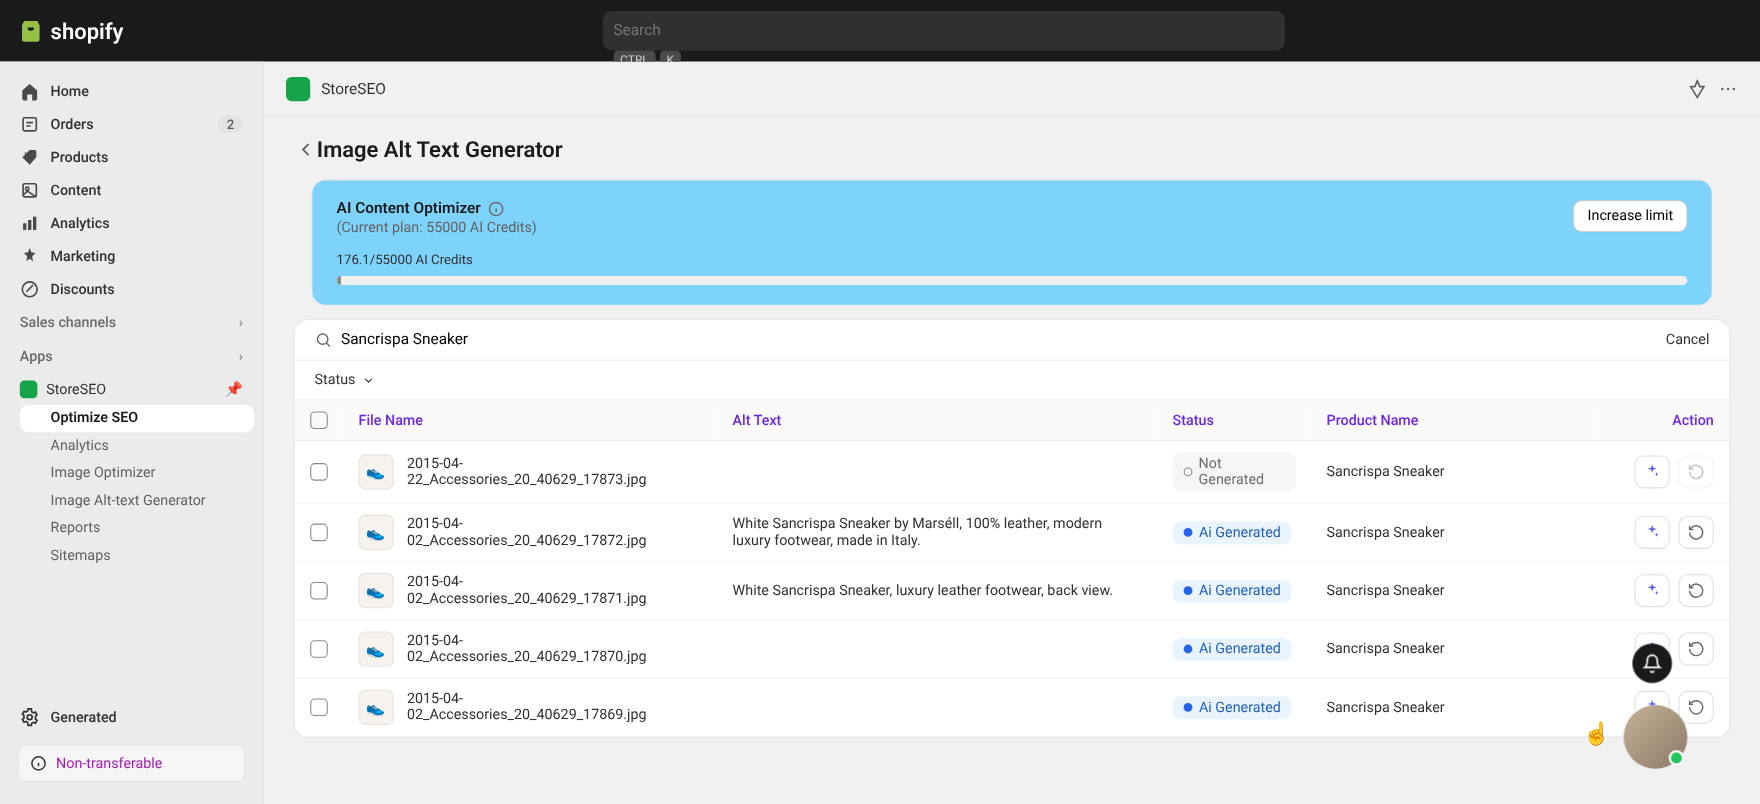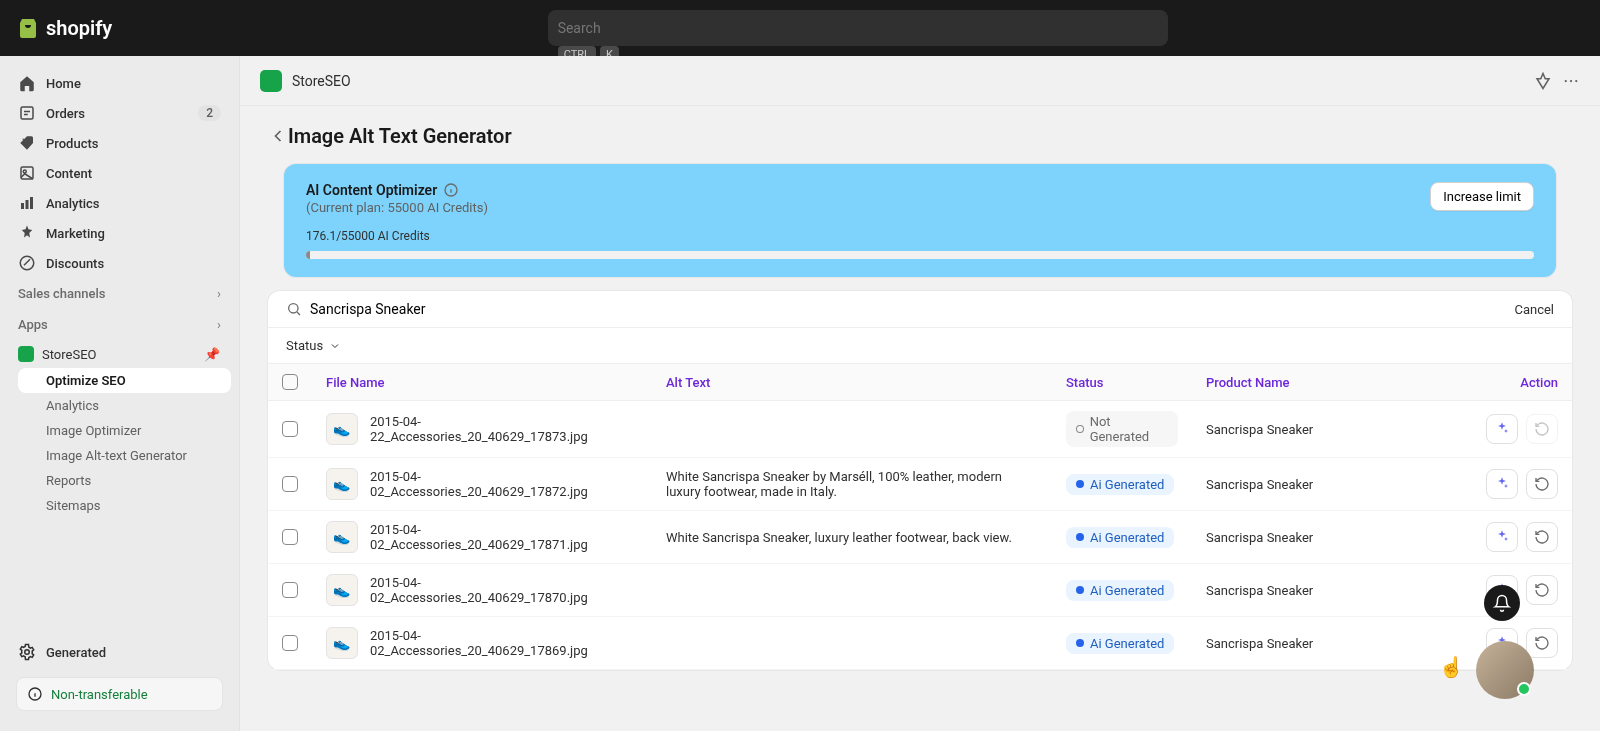--- a/index.html
+++ b/index.html
@@ -24,21 +24,21 @@
 .nav-item .badge { margin-left: auto; background: #e3e3e3; color: #5c5c5c; border-radius: 9px; padding: 1px 8px; font-size: 12px; }
 .section-header { display: flex; align-items: center; justify-content: space-between; padding: 8px 10px; color: #6b6b6b; font-size: 13px; font-weight: 500; }
 .section-header .chev { color: #8a8a8a; }
 .sub-items { padding-left: 10px; }
 .sub-item { display: flex; align-items: center; gap: 8px; padding: 5px 10px 5px 28px; border-radius: 8px; cursor: pointer; color: #616161; font-size: 13px; }
 .sub-item.active { background: #fff; color: #1a1a1a; font-weight: 600; }
 .side-app-item { display:flex; align-items:center; gap:8px; padding:6px 10px; border-radius:8px; font-size:13px; color:#303030; cursor:pointer; }
 .side-app-icon { width:16px; height:16px; border-radius:4px; background:#16a34a; }
 .bottom-sidebar { margin-top: auto; }
 .settings-item { display: flex; align-items: center; gap: 10px; padding: 8px 10px; font-weight: 500; cursor: pointer; }
-.non-trans { margin: 8px; background: #f6f6f6; border: 1px solid #e3e3e3; border-radius: 8px; padding: 8px 10px; display: flex; align-items: center; gap: 8px; color: #15803d; font-size: 13px; }
+.non-trans { margin: 8px; background: #f6f6f6; border: 1px solid #e3e3e3; border-radius: 8px; padding: 8px 10px; display: flex; align-items: center; gap: 8px; color: #a21caf; font-size: 13px; }
 .main { flex: 1; overflow: auto; }
 .app-header { height: 50px; display: flex; align-items: center; padding: 0 20px; gap: 10px; border-bottom: 1px solid #e7e7e7; background:#f1f1f1; }
 .app-icon { width: 22px; height: 22px; border-radius: 5px; background: #16a34a; }
 .app-name { font-size: 14px; color: #303030; }
 .app-header-right { margin-left: auto; display: flex; gap: 10px; color: #616161; }
 .page-title-row { display: flex; align-items: center; padding: 18px 28px 16px; }
 .back-arrow { color: #616161; cursor: pointer; }
 .page-title { font-size: 20px; font-weight: 600; color: #1a1a1a; }
 .card { background: #7dd3fc; border-radius: 12px; margin: 0 44px 14px; padding: 18px 22px; box-shadow: 0 0 0 1px rgba(0,0,0,0.04); }
 .card-top { display: flex; align-items: flex-start; justify-content: space-between; }

